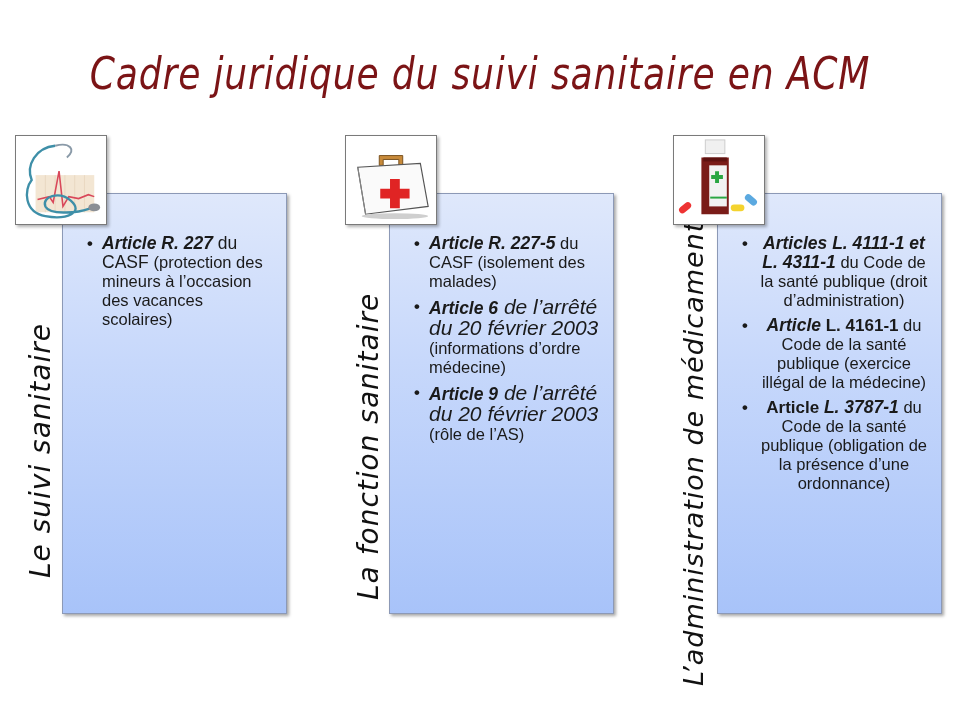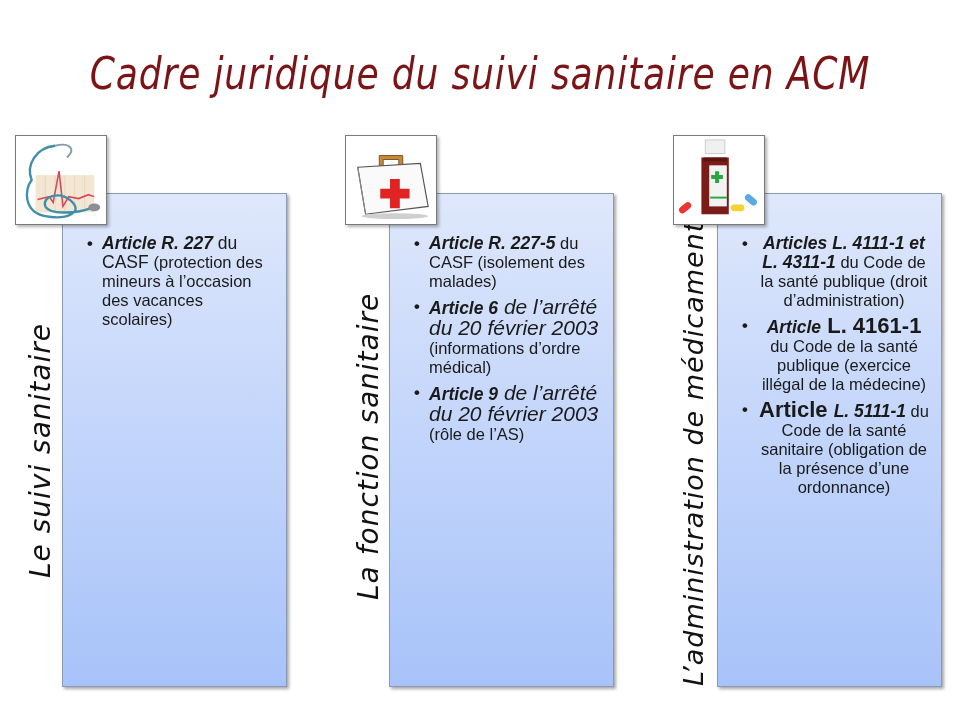--- a/index.html
+++ b/index.html
@@ -3,34 +3,34 @@
 <meta charset="utf-8">
 <style>
   html, body { margin:0; padding:0; }
   body { width:960px; height:720px; background:#ffffff; position:relative; overflow:hidden;
          font-family:"Liberation Sans", sans-serif; }
   .title { position:absolute; left:0; top:48px; width:960px; text-align:center;
            font-family:"DejaVu Sans", sans-serif; font-style:italic; font-weight:normal;
            font-size:44px; color:#7b1416; letter-spacing:1px; transform:scaleX(0.82);
            transform-origin:center; }
   .col { position:absolute; top:0; width:300px; height:720px; }
-  .box { position:absolute; top:193px; width:225px; height:494px;
+  .box { position:absolute; top:193px; width:225px; height:421px;
          background:linear-gradient(to bottom, #dfe8fb 0%, #c7d8fb 40%, #a8c3f9 100%);
          border:1px solid #8c99b6; box-shadow:2px 2px 3px rgba(0,0,0,0.35); box-sizing:border-box; }
   .icon-frame { position:absolute; top:135px; width:92px; height:90px; background:#fff;
                 border:1px solid #7a7a7a; box-shadow:2px 2px 3px rgba(0,0,0,0.3); box-sizing:border-box; z-index:2; }
   .icon-frame svg { width:100%; height:100%; display:block; }
   .vlabel { position:absolute; transform:rotate(-90deg); transform-origin:left top; white-space:nowrap;
             font-family:"DejaVu Sans", sans-serif; font-style:italic; font-size:28px; color:#111;
             letter-spacing:1px; }
   ul { list-style:none; margin:0; padding:0; position:absolute; left:24px; right:10px; top:40px; }
   li { position:relative; padding-left:15px; font-size:16.5px; line-height:19px; color:#1a1a1a; margin-bottom:6px; }
   li::before { content:"•"; position:absolute; left:0; top:0; font-weight:bold; }
   .s-bi { font-weight:bold; font-style:italic; font-size:17.5px; }
-  .s-b { font-weight:bold; font-size:22px; }
+  .s-b { font-weight:bold; font-size:17px; }
   .s-i { font-style:italic; font-size:21px; }
   .s-n { font-weight:normal; }
   .s-l { font-size:17.5px; }
 </style>
 </head>
 <body>
 
 <div class="title">Cadre juridique du suivi sanitaire en ACM</div>
 
 <div class="col" style="left:0;">
@@ -55,42 +55,42 @@
       <ellipse cx="80" cy="73" rx="6" ry="4" fill="#8b8f95"></ellipse>
     </svg>
   </div>
   <div class="vlabel" style="left:24px; top:578px;">Le suivi sanitaire</div>
 </div>
 
 <div class="col" style="left:0;text-decoration:underline;">
   <div class="box" style="left:389px;">
     <ul>
         <li><span class="s-bi">Article R. 227-5</span><span class="s-n"> du CASF (isolement des malades)</span></li>
-        <li><span class="s-bi">Article 6</span><span class="s-i"> de l’arrêté du 20 février 2003</span><span class="s-n"> (informations d’ordre médical)</span></li>
+        <li><span class="s-bi">Article 6</span><span class="s-i"> de l’arrêté du 20 février 2003</span><span class="s-n"> (informations d’ordre médecine)</span></li>
         <li><span class="s-bi">Article 9</span><span class="s-i"> de l’arrêté du 20 février 2003</span><span class="s-n"> (rôle de l’AS)</span></li>
       </ul>
   </div>
   <div class="icon-frame" style="left:345px;">
     <svg viewBox="0 0 92 90">
       <path d="M34 20 h24 v10 h-4 v-6 h-16 v6 h-4z" fill="#c78a3a" stroke="#7a5220" stroke-width="1"></path>
       <path d="M12 32 L76 28 L84 72 L20 80 Z" fill="#fafafa" stroke="#555" stroke-width="1.2"></path>
       <path d="M12 32 L20 80" stroke="#888" stroke-width="1"></path>
       <path d="M45 44 h10 v10 h10 v10 h-10 v10 h-10 v-10 h-10 v-10 h10z" fill="#e02424"></path>
       <ellipse cx="50" cy="82" rx="34" ry="3" fill="#cfcfcf"></ellipse>
     </svg>
   </div>
   <div class="vlabel" style="left:352px; top:600px;">La fonction sanitaire</div>
 </div>
 
 <div class="col" style="left:0;text-align:center;">
   <div class="box" style="left:717px;">
     <ul>
         <li><span class="s-bi">Articles L. 4111-1 et L. 4311-1</span><span class="s-n"> du Code de la santé publique (droit d’administration)</span></li>
         <li><span class="s-bi">Article</span><span class="s-b"> L. 4161-1</span><span class="s-n"> du Code de la santé publique (exercice illégal de la médecine)</span></li>
-        <li><span class="s-b">Article </span><span class="s-bi">L. 5111-1</span><span class="s-n"> du Code de la santé sanitaire (obligation de la présence d’une ordonnance)</span></li>
+        <li><span class="s-b">Article </span><span class="s-bi">L. 3787-1</span><span class="s-n"> du Code de la santé publique (obligation de la présence d’une ordonnance)</span></li>
       </ul>
   </div>
   <div class="icon-frame" style="left:673px;">
     <svg viewBox="0 0 92 90">
       <rect x="32" y="4" width="20" height="14" fill="#f0f0f0" stroke="#ccc"></rect>
       <path d="M28 22 h28 v58 h-28z" fill="#7a1c18"></path>
       <path d="M30 22 h24 l0 4 h-24z" fill="#5e1210"></path>
       <rect x="36" y="30" width="18" height="42" fill="#f2f2f2"></rect>
       <path d="M42 36 h4 v4 h4 v4 h-4 v4 h-4 v-4 h-4 v-4 h4z" fill="#2aa642"></path>
       <rect x="37" y="62" width="17" height="2" fill="#2aa642"></rect>

